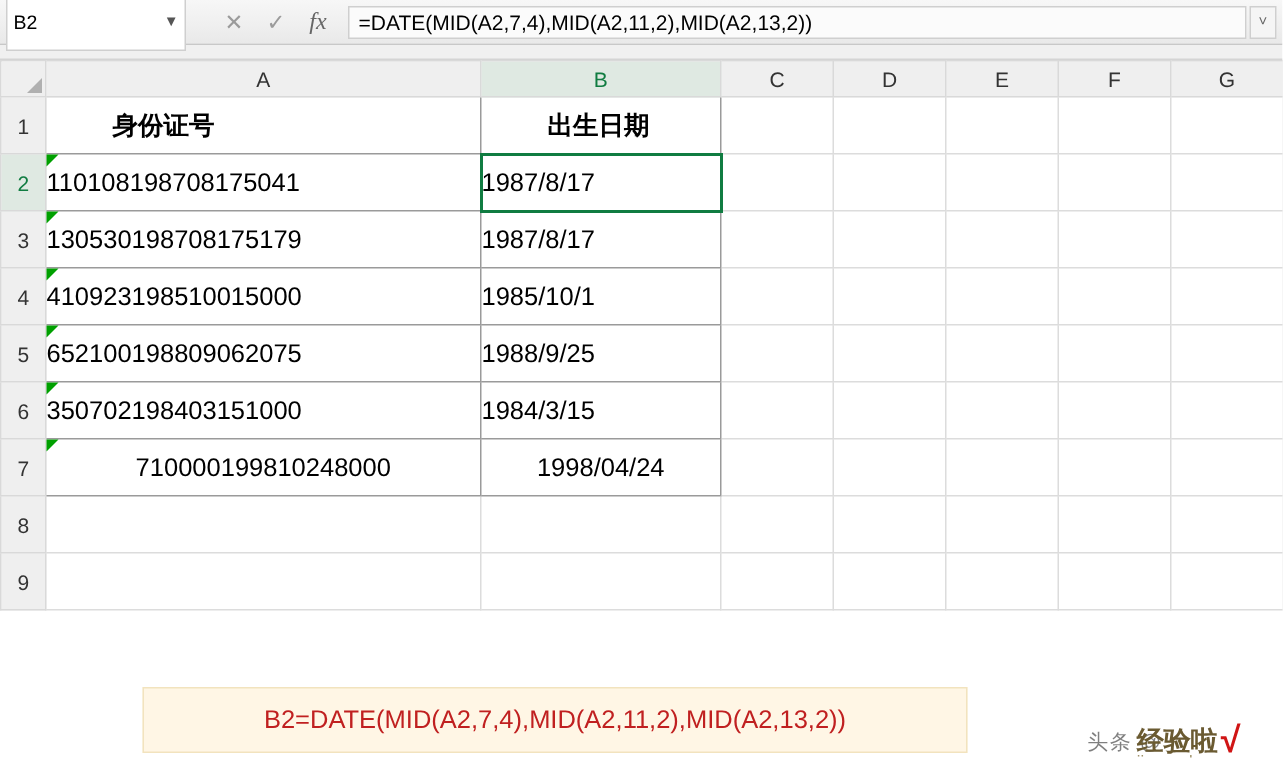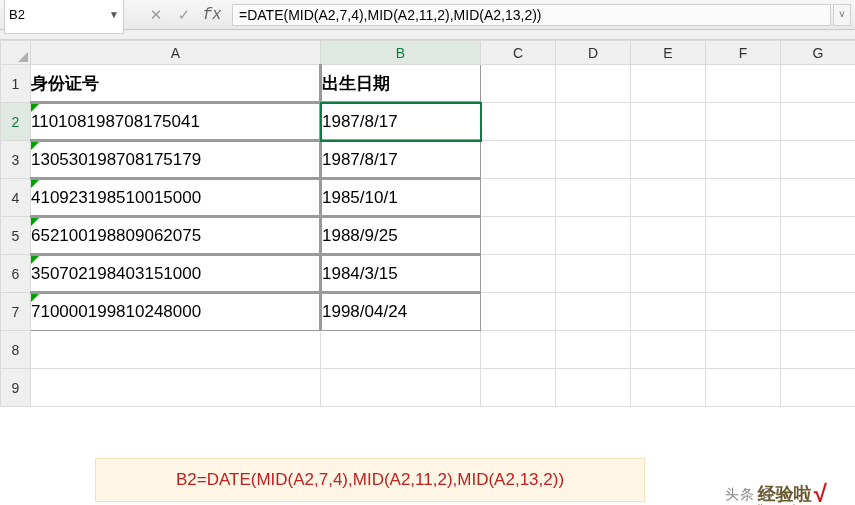--- a/index.html
+++ b/index.html
@@ -37,21 +37,21 @@
   }
   .name-box .dd { font-size: 10px; color: #555; }
   .fx-ctrl {
     display: flex;
     align-items: center;
     margin-left: 18px;
     color: #9b9b9b;
     font-size: 15px;
   }
   .fx-ctrl span { width: 28px; text-align: center; }
-  .fx-ctrl .fx { font-style: italic; font-family: Liberation Mono, monospace; color: #666; font-size: 16px; }
+  .fx-ctrl .fx { font-style: italic; font-family: Liberation Serif, serif; color: #666; font-size: 16px; }
   .formula-input {
     flex: 1;
     height: 22px;
     margin-left: 6px;
     background: #fbfbfb;
     border: 1px solid #cfcfcf;
     padding: 0 6px;
     font-size: 14px;
     color: #000;
     display: flex;
@@ -119,36 +119,36 @@
   
   .row-hdr {
     background: #efefef;
     border: 1px solid #d9d9d9;
     text-align: center;
     color: #333;
     font-size: 14px;
   }
   
   td.cell {
-    border: 3px solid #8b5cf6;
+    border: 1px solid #8b5cf6;
     height: 38px;
     padding: 0 8px;
     font-size: 17px;
     color: #000;
     vertical-align: middle;
     position: relative;
     background: #fff;
     overflow: visible;
   }
   td.blank { border: 1px solid #dcdcdc; background: #fff; height: 38px; }
   
-  tr.r1 td.cell { font-weight: bold; height: 36px; }
+  tr.r1 td.cell { font-weight: bold; height: 36px; padding-left: 44px; }
   
   .tbl-border-t { border-top: 1px solid #8a8a8a !important; }
-  .tbl-border-b { border-bottom: 1px solid #8a8a8a !important; }
+  .tbl-border-b { border-bottom: 1px solid #8a8a8a !important; text-align: center; }
   .tbl-border-l { border-left: 1px solid #8a8a8a !important; }
   .tbl-border-r { border-right: 1px solid #8a8a8a !important; }
   td.inA, td.inB { border-color: #9a9a9a !important; }
   
   .num-flag::before {
     content: "";
     position: absolute;
     top: 0; left: 0;
     width: 0; height: 0;
     border-top: 8px solid #00a000;

